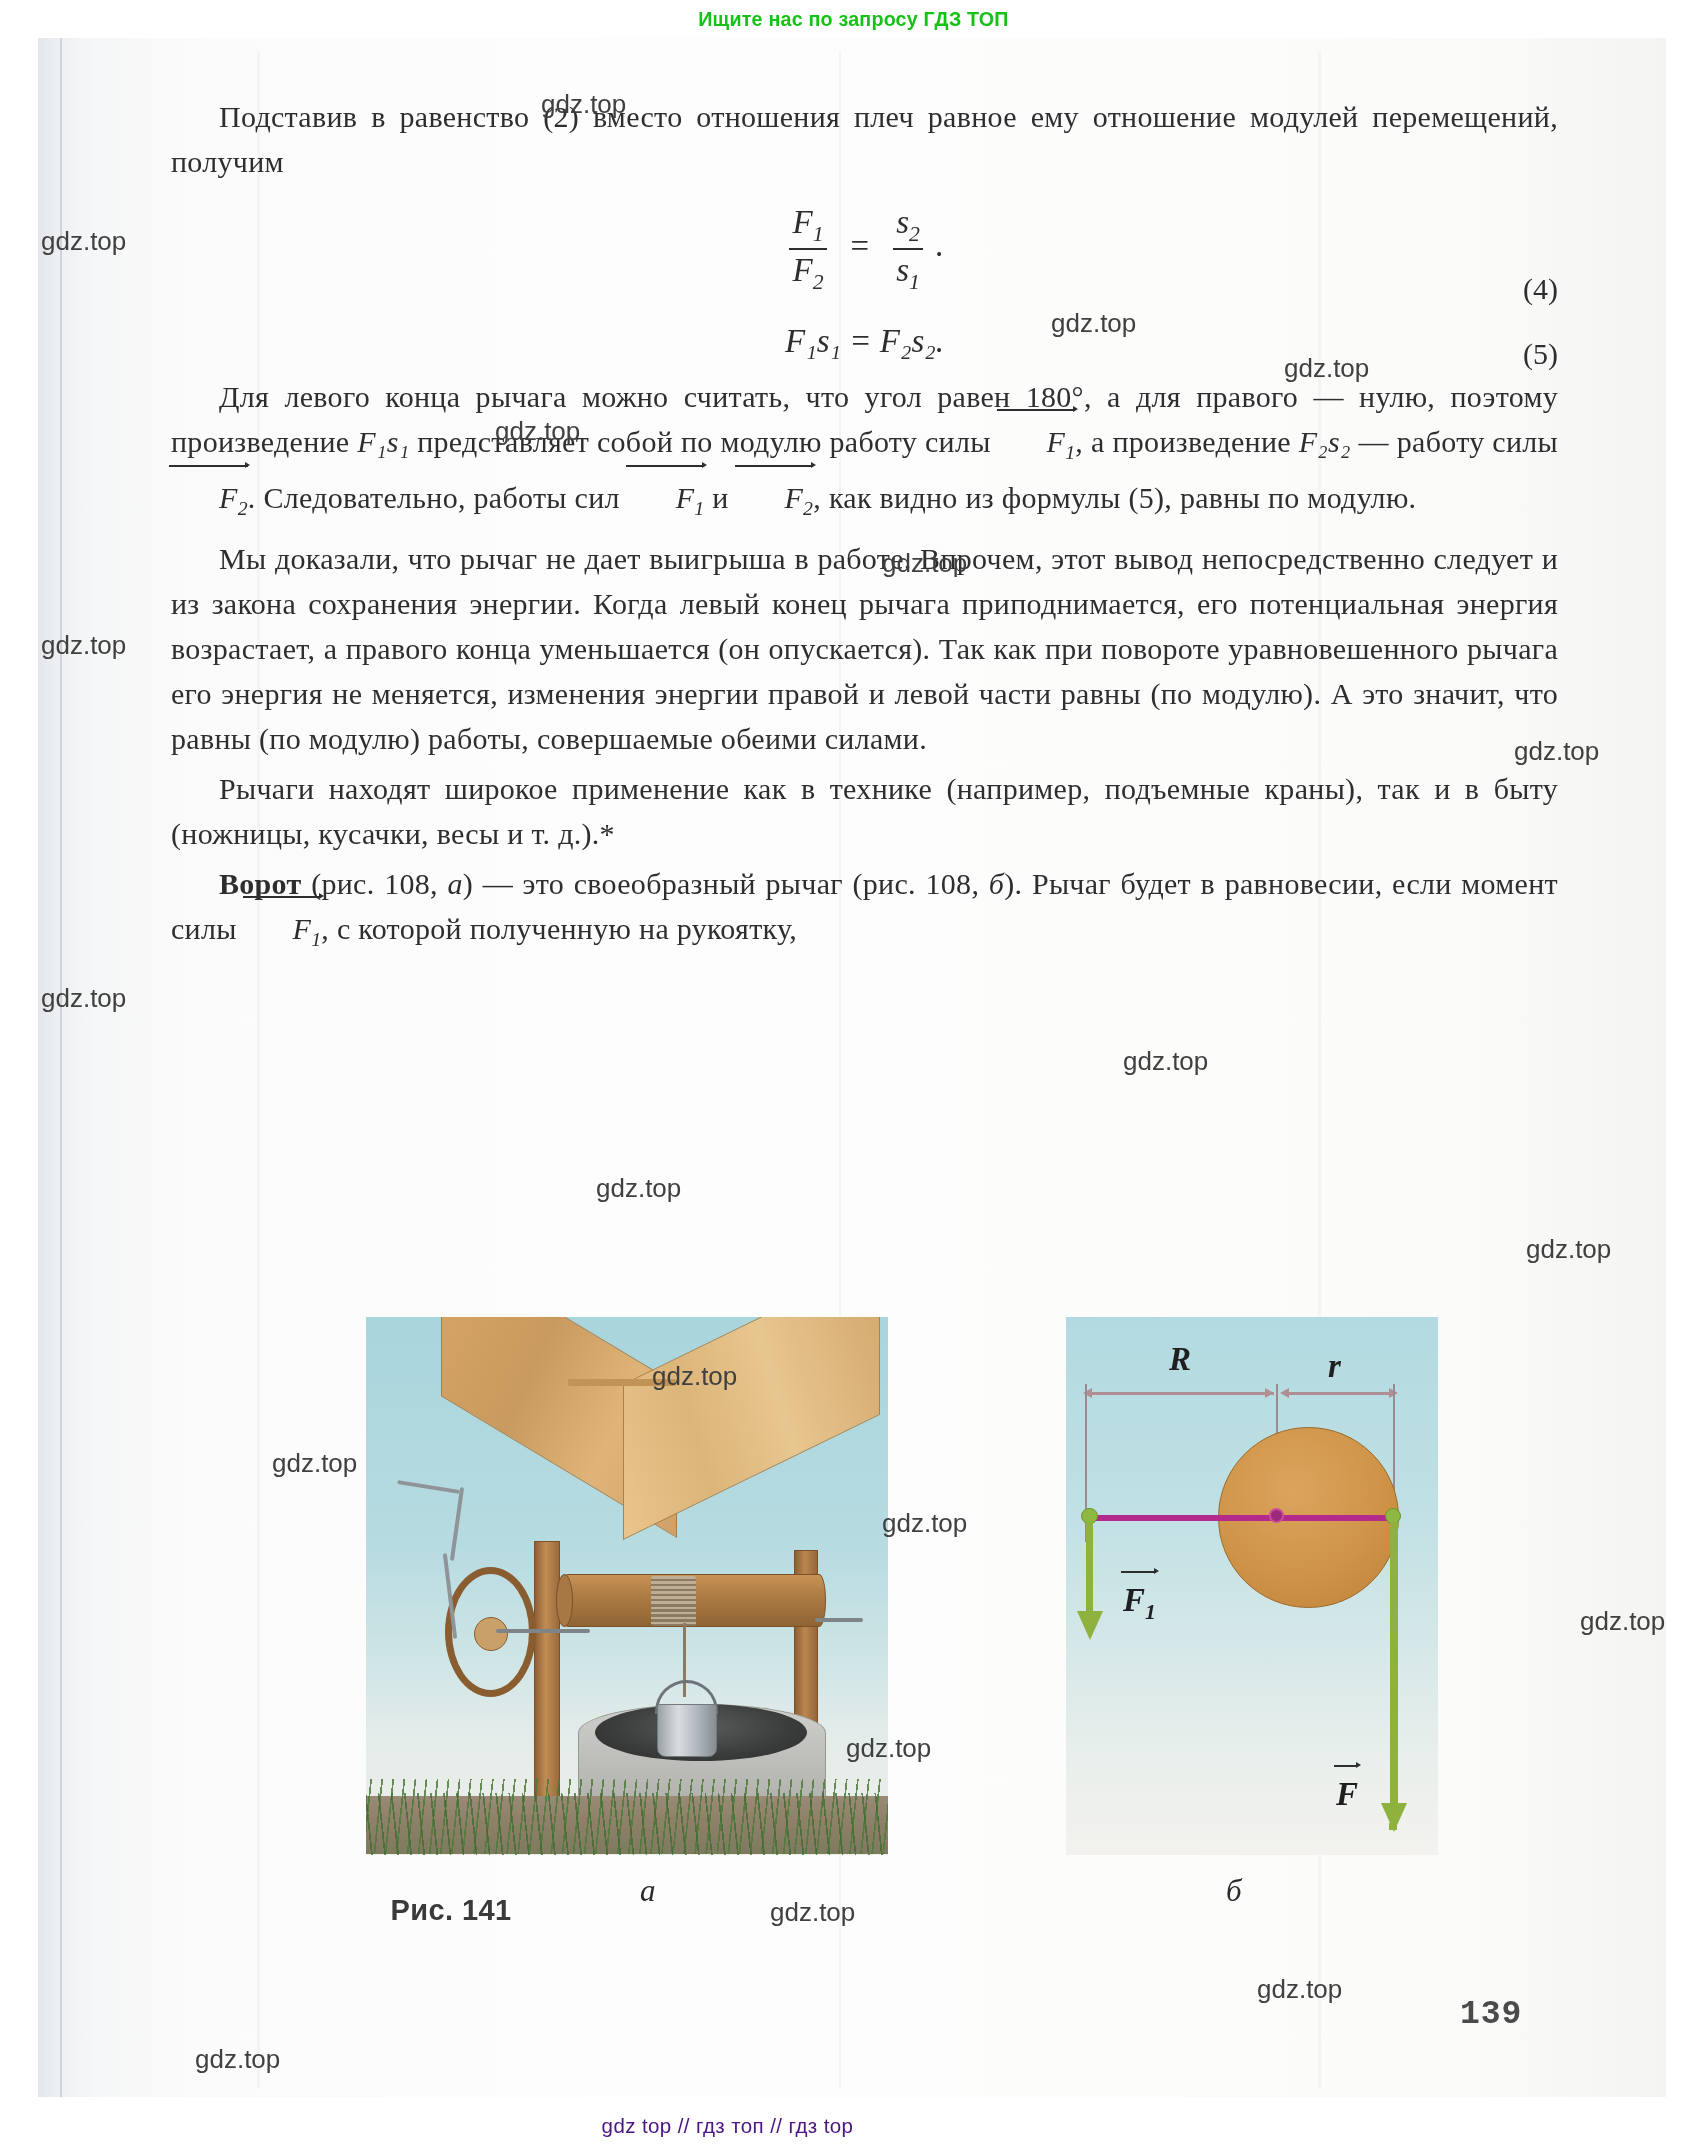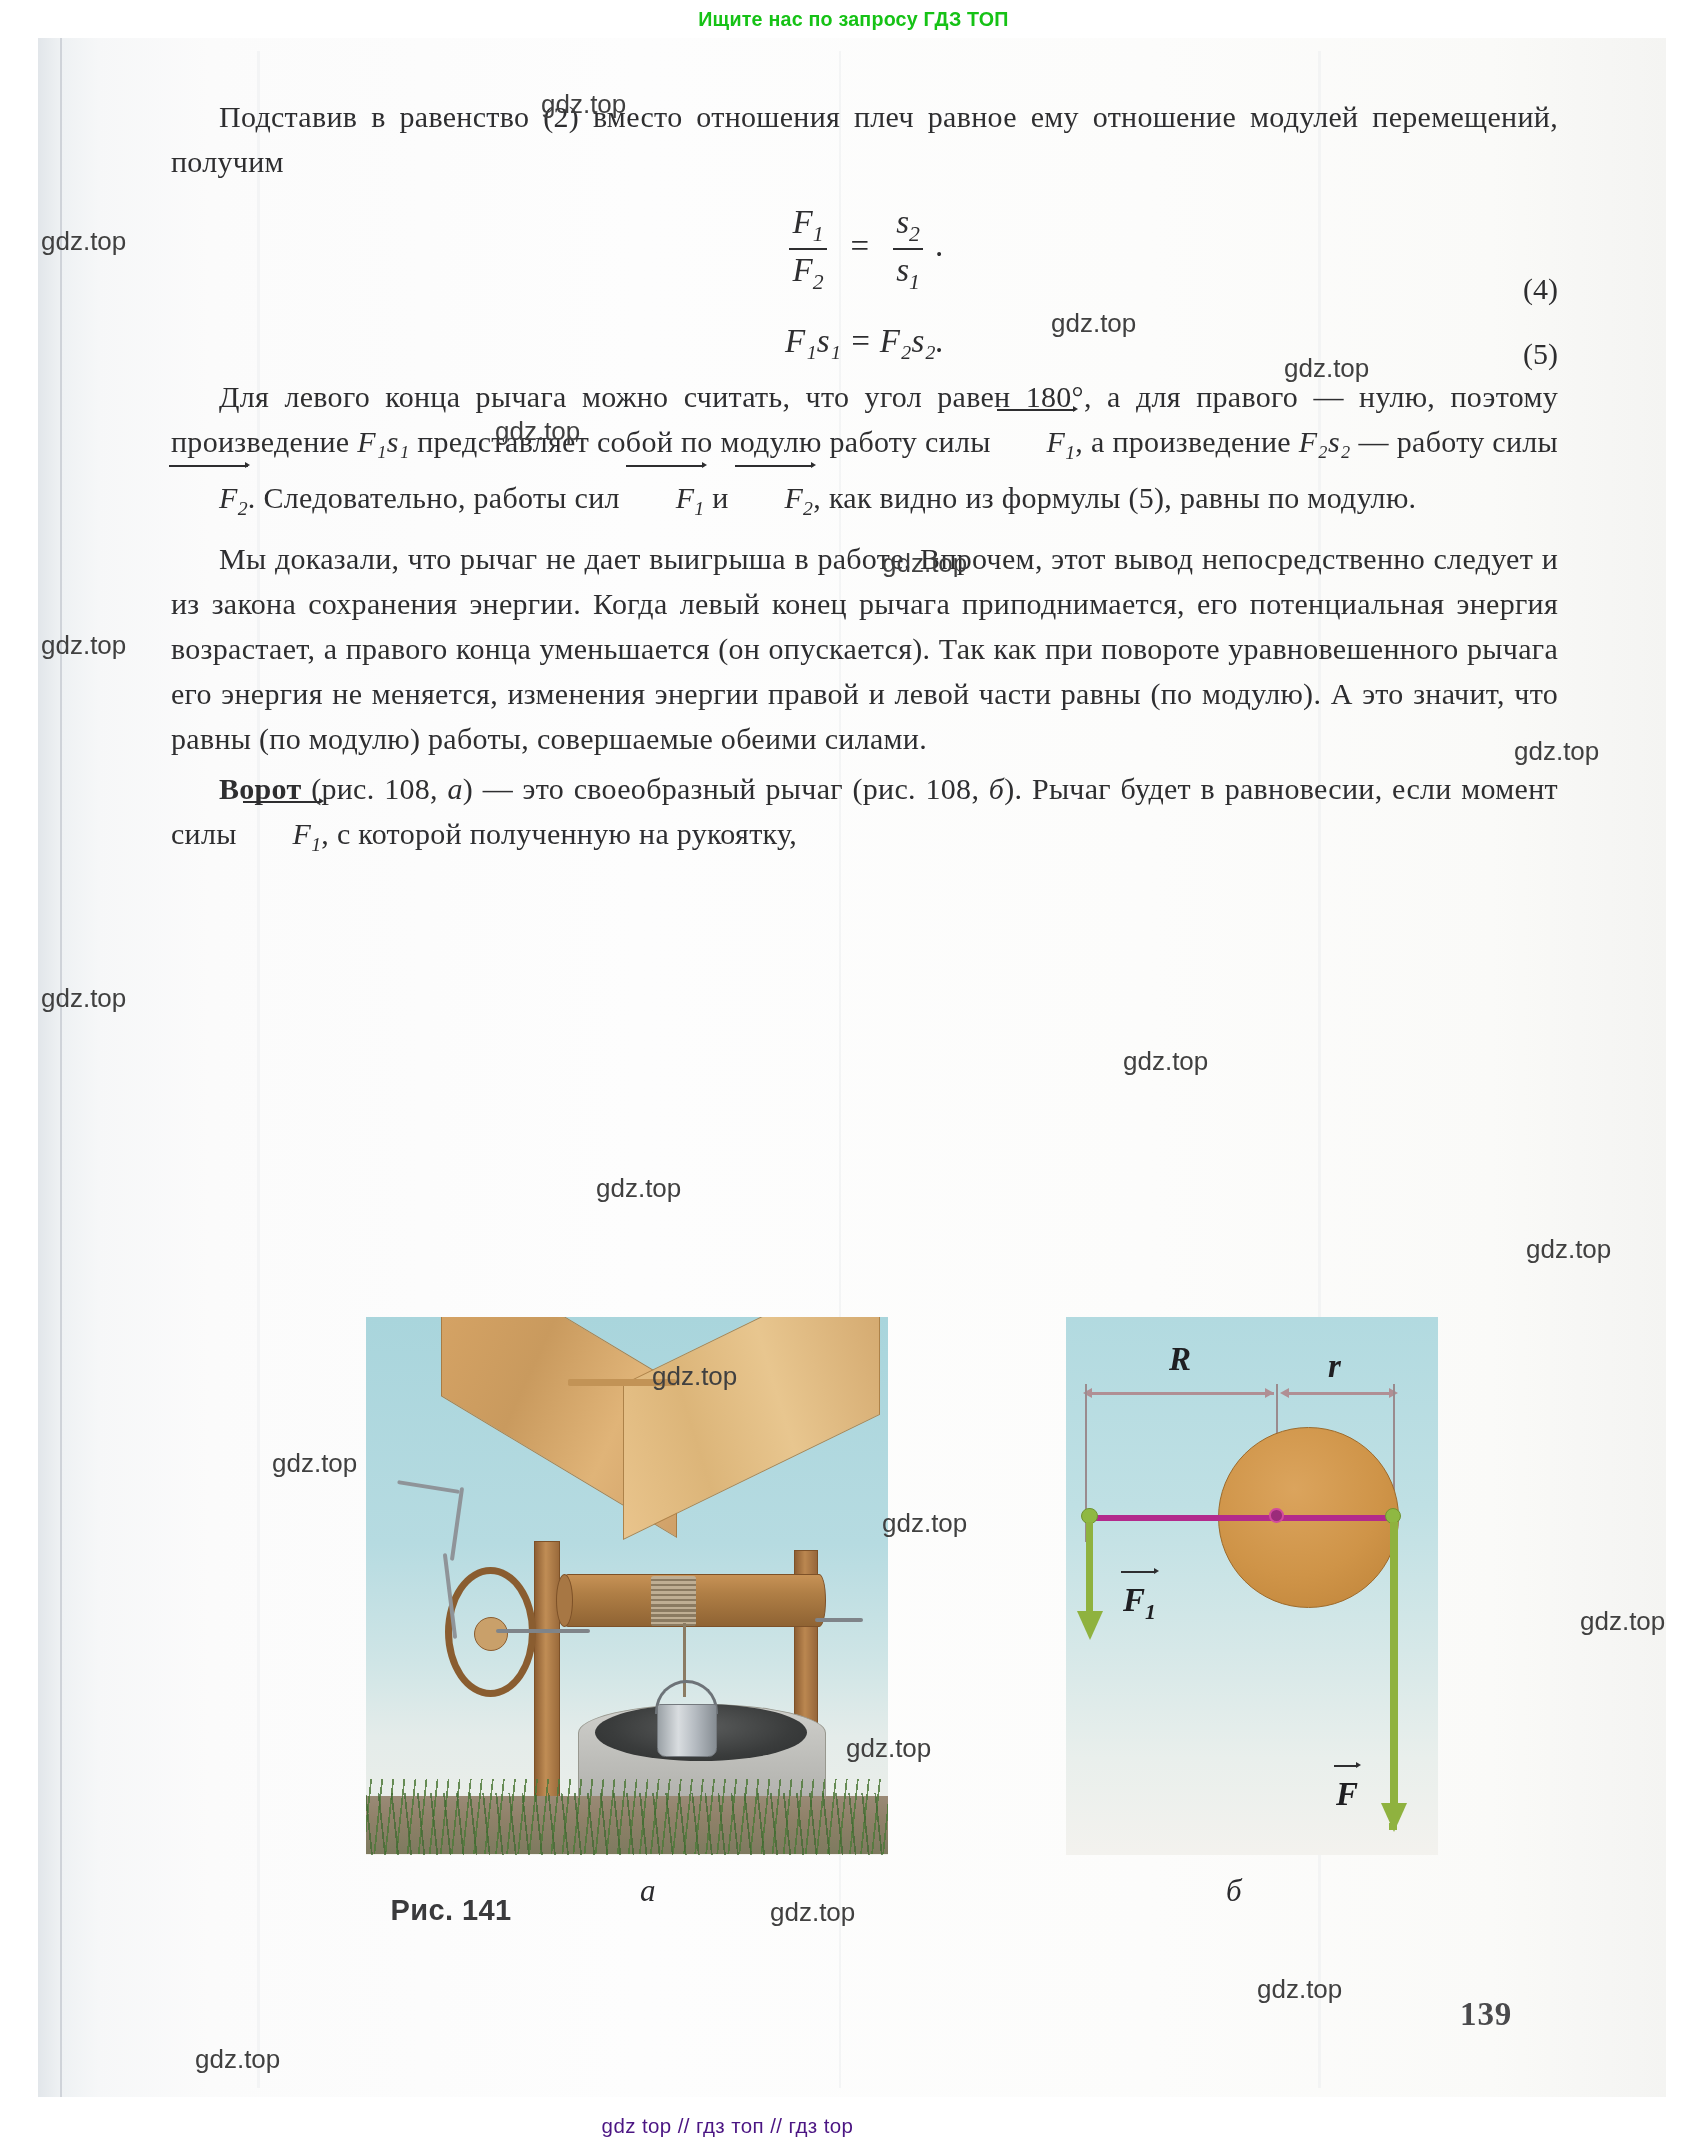--- a/index.html
+++ b/index.html
@@ -217,21 +217,21 @@
   }
   #fig-caption{
     position:absolute; left:0; top:1894px; width:1707px;
     text-align:center; font-family:"Liberation Sans", sans-serif;
     font-weight:700; font-size:29px; color:#3a3a3c; letter-spacing:0.4px;
   }
   #fig-caption .inner{ display:inline-block; margin-left:-805px; }
 
   #page-number{
     position:absolute; left:1460px; top:1996px;
-    font-family:Liberation Serif, serif; font-weight:700;
+    font-family:Liberation Mono, monospace; font-weight:700;
     font-size:33px; color:#4a4a4c; letter-spacing:0.9px;
   }
 
   #footer{
     position:absolute; left:0; top:2114px; width:1455px;
     text-align:center; font-family:"Liberation Sans", sans-serif;
     font-size:20.5px; color:#4b1583; letter-spacing:0.4px;
   }
 
   
@@ -281,20 +281,21 @@
     <span class="eq-num">(5)</span>
   </div>
 
 
   <p class="para ind">
     <span>Для левого конца рычага можно считать, что угол равен 180°, а для правого — нулю, поэтому произведение </span><span class="mi">F₁s₁</span><span> представляет собой по модулю работу силы </span><span class="vecwrap"><span class="arr"></span><span class="mi">F</span><span class="sub">1</span></span><span>, а произведение </span><span class="mi">F₂s₂</span><span> — работу силы </span><span class="vecwrap"><span class="arr"></span><span class="mi">F</span><span class="sub">2</span></span><span>. Следовательно, работы сил </span><span class="vecwrap"><span class="arr"></span><span class="mi">F</span><span class="sub">1</span></span><span> и </span><span class="vecwrap"><span class="arr"></span><span class="mi">F</span><span class="sub">2</span></span><span>, как видно из формулы (5), равны по модулю.</span>
   </p>
 
   <p class="para ind">Мы доказали, что рычаг не дает выигрыша в работе. Впрочем, этот вывод непосредственно следует и из закона сохранения энергии. Когда левый конец рычага приподнимается, его потенциальная энергия возрастает, а правого конца уменьшается (он опускается). Так как при повороте уравновешенного рычага его энергия не меняется, изменения энергии правой и левой части равны (по модулю). А это значит, что равны (по модулю) работы, совершаемые обеими силами.</p>
 
+  <p class="para ind">Рычаги находят широкое применение как в технике (например, подъемные краны), так и в быту (ножницы, кусачки, весы и т. д.).*</p>
 
   <p class="para ind">
     <b>Ворот</b><span> (рис. 108, </span><i>а</i><span>) — это своеобразный рычаг (рис. 108, </span><i>б</i><span>). Рычаг будет в равновесии, если момент силы </span><span class="vecwrap"><span class="arr"></span><span class="mi">F</span><span class="sub">1</span></span><span>, с которой полученную на рукоятку,</span>
   </p>
 </div>
 
 <div id="figure-block">
 
   <div id="fig-a">
     <div class="roofL"></div>

